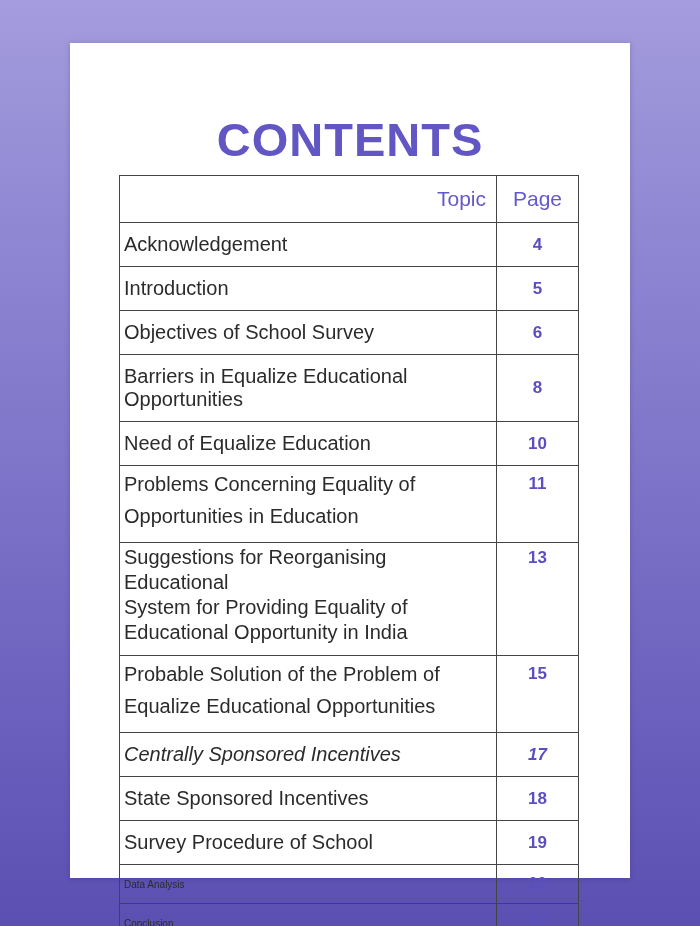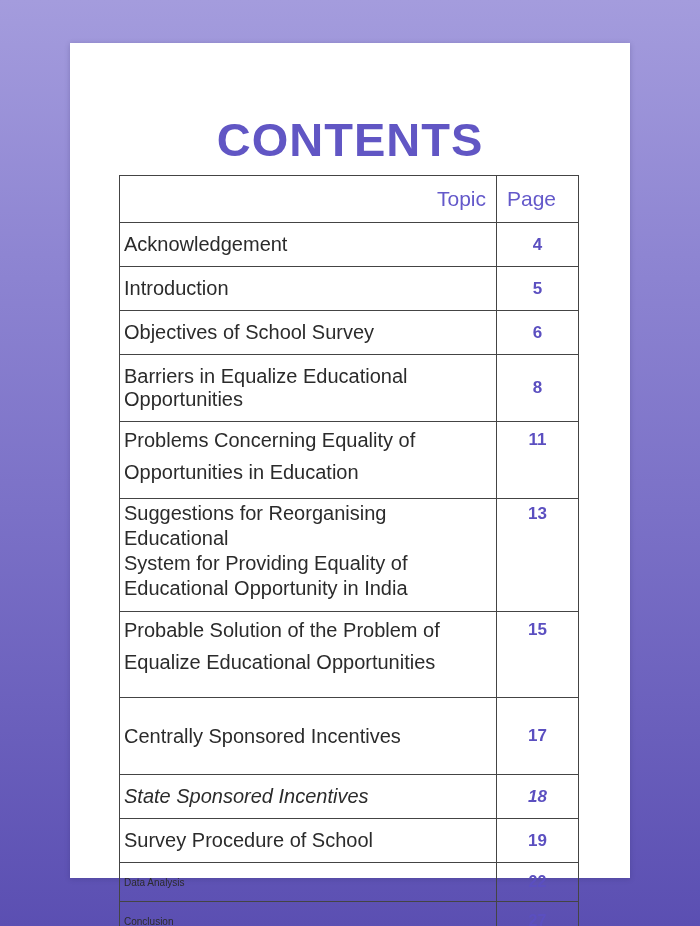--- a/index.html
+++ b/index.html
@@ -56,21 +56,21 @@
     color: #6459ca;
     text-align: right;
     vertical-align: middle;
   }
 
   th.page-head {
     width: 82px;
     font-size: 21px;
     font-weight: 400;
     color: #6459ca;
-    text-align: left;
+    text-align: center;
     vertical-align: middle;
   }
 
   td.topic-cell {
     padding-left: 4px;
     font-size: 20px;
     color: #2b2b2b;
     vertical-align: middle;
     white-space: pre-line;
     overflow: hidden;
@@ -131,20 +131,24 @@
           <td class="page-cell">5</td>
         </tr>
         <tr class="row lines-1">
           <td class="topic-cell">Objectives of School Survey</td>
           <td class="page-cell">6</td>
         </tr>
         <tr class="row lines-1">
           <td class="topic-cell">Barriers in Equalize Educational Opportunities</td>
           <td class="page-cell">8</td>
         </tr>
+        <tr class="row lines-1">
+          <td class="topic-cell">Need of Equalize Education</td>
+          <td class="page-cell">10</td>
+        </tr>
         <tr class="row lines-2">
           <td class="topic-cell">Problems Concerning Equality of
 Opportunities in Education</td>
           <td class="page-cell">11</td>
         </tr>
         <tr class="row lines-3">
           <td class="topic-cell">Suggestions for Reorganising Educational
 System for Providing Equality of
 Educational Opportunity in India</td>
           <td class="page-cell">13</td>

